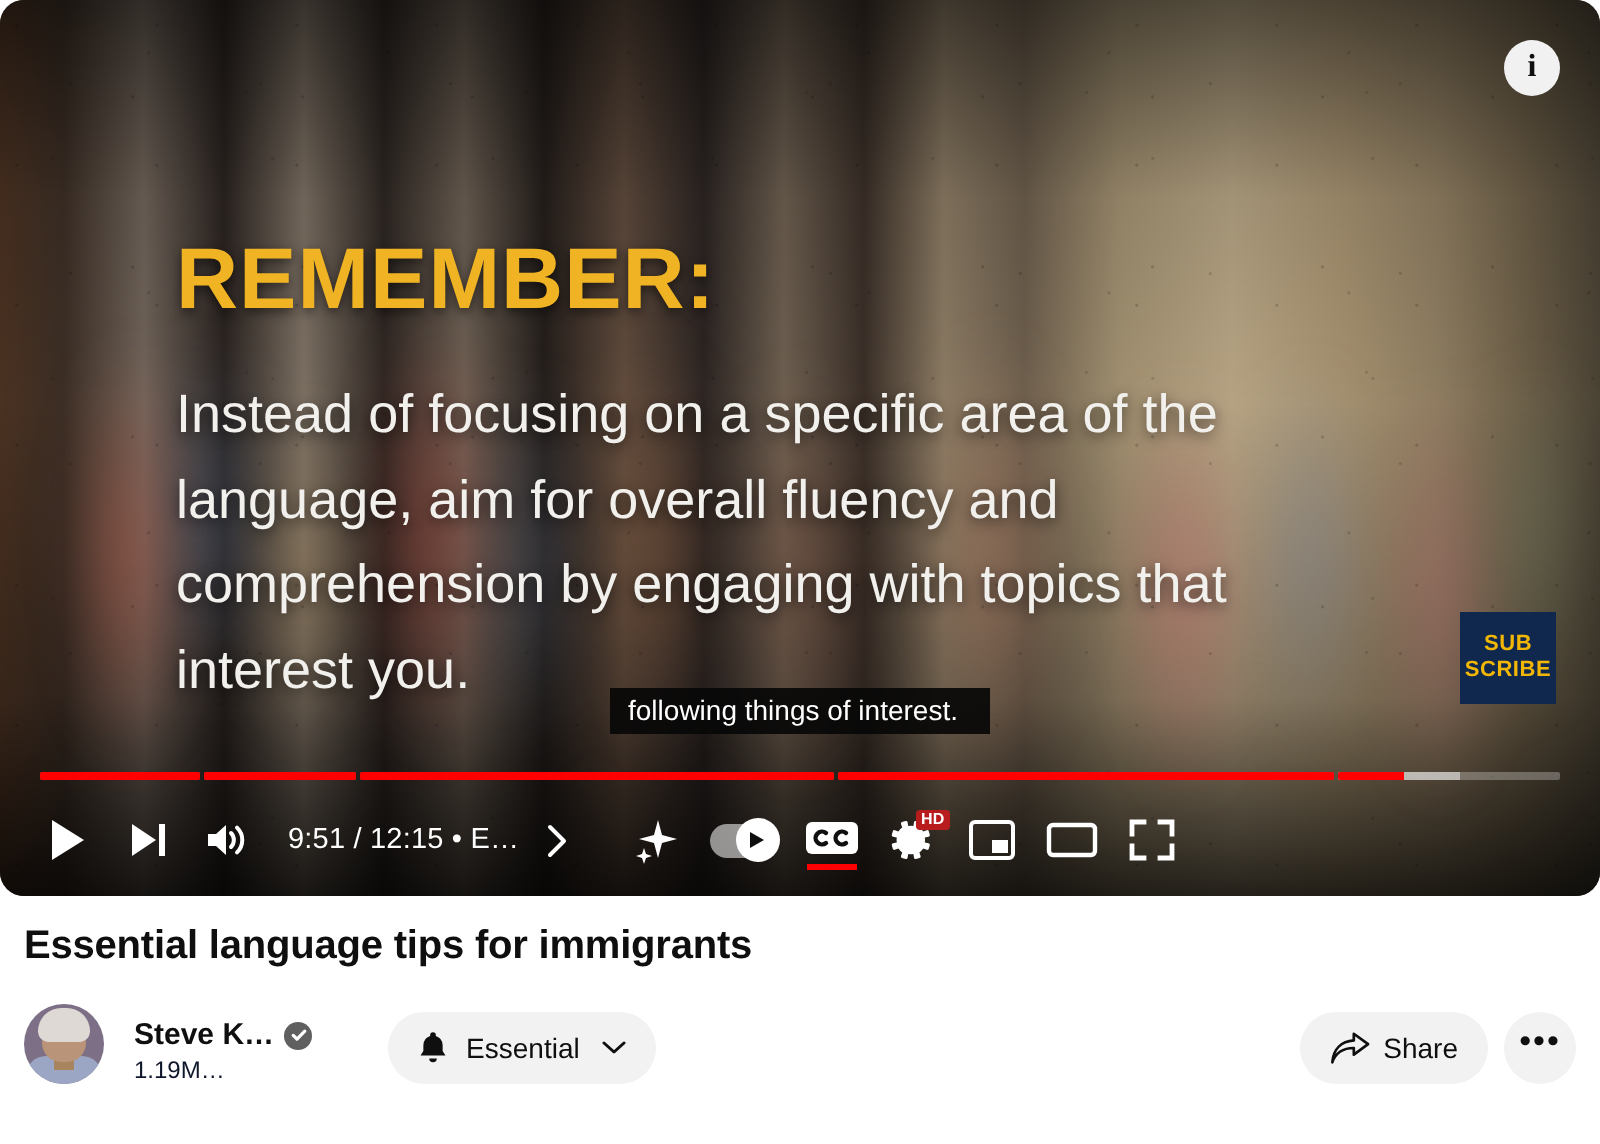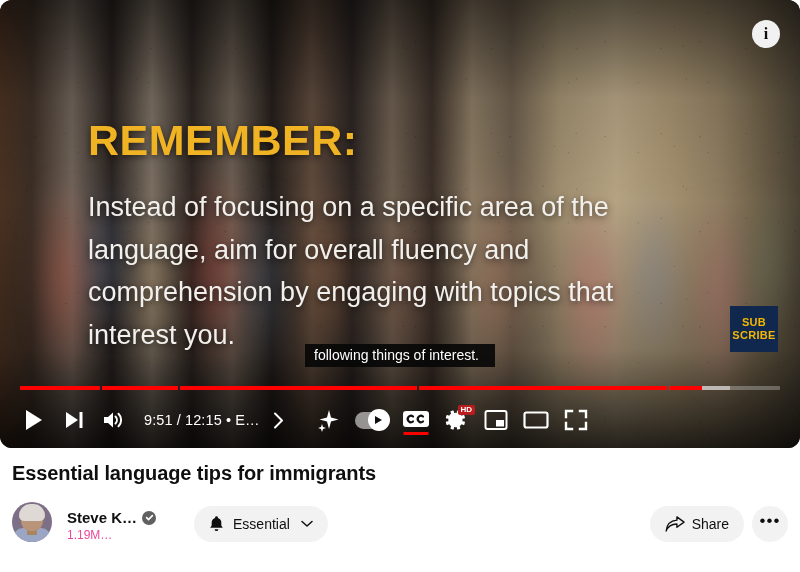--- a/index.html
+++ b/index.html
@@ -219,21 +219,21 @@
   .channel-line { display: flex; align-items: center; gap: 5px; }
   .channel-name {
     font-size: 15px; font-weight: bold; color: #0f0f0f;
     white-space: nowrap;
   }
   .verified {
     width: 14px; height: 14px; border-radius: 50%;
     background: #606060; display: flex;
     align-items: center; justify-content: center; flex: none;
   }
-  .sub-count { font-size: 12px; color: #ec4899; margin-top: 2px; }
+  .sub-count { font-size: 12px; color: #0f172a; margin-top: 2px; }
 
   .subscribed-btn {
     margin-left: 38px;
     height: 36px; border-radius: 18px;
     background: #f2f2f2; color: #0f0f0f;
     display: flex; align-items: center;
     padding: 0 15px 0 14px; gap: 8px;
     font-size: 14px; font-weight: 500;
     cursor: pointer; flex: none; border: none;
     font-family: "Liberation Sans", sans-serif;

